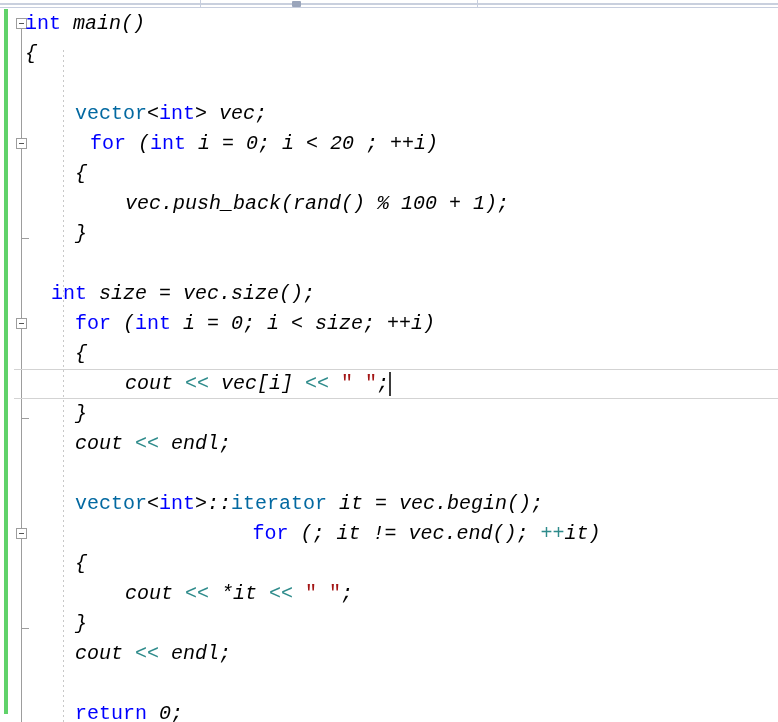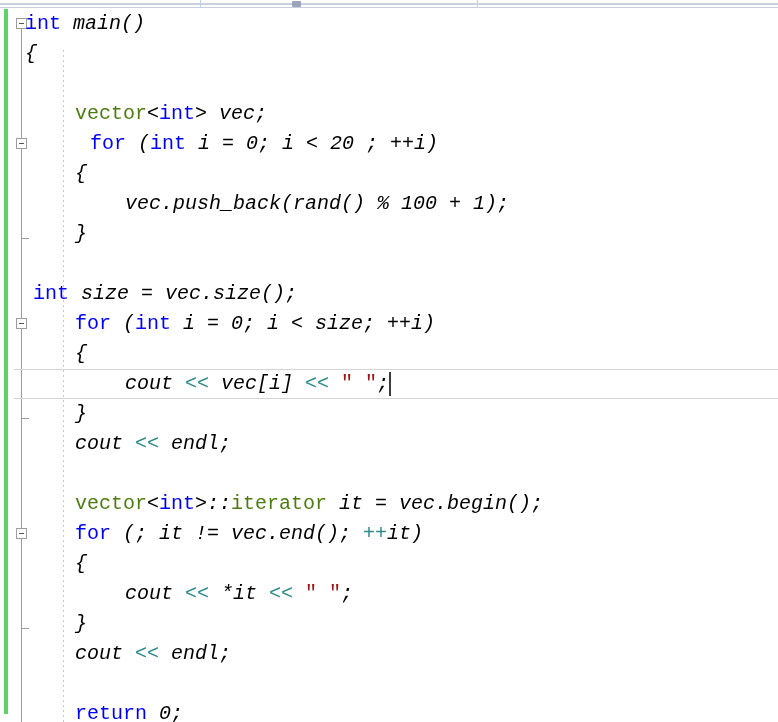--- a/index.html
+++ b/index.html
@@ -148,21 +148,21 @@
   
   #text-caret {
     position: absolute;
     width: 2px;
     height: 24px;
     background: #3b3b3b;
   }
 
   
   .kw   { color: #0000ff; }
-  .type { color: #4d7c0f; }
+  .type { color: #0369a1; }
   .str  { color: #a31515; }
   .op   { color: #2e8b8b; }
   .plain{ color: #000000; font-style: italic; }
 </style>
 </head>
 <body>
 
 <div id="editor-window">
 
   <div id="top-splitter">
@@ -195,29 +195,29 @@
   <div id="code-surface">
       <div class="code-line" style="top: 0px;"><span class="txt" style="padding-left: 25px;"><span class="kw">int</span><span class="plain"> main()</span></span></div>
       <div class="code-line" style="top: 30px;"><span class="txt" style="padding-left: 25px;"><span class="plain">{</span></span></div>
       <div class="code-line" style="top: 60px;"><span class="txt" style="padding-left: 25px;"><span class="plain"></span></span></div>
       <div class="code-line" style="top: 90px;"><span class="txt" style="padding-left: 75px;"><span class="type">vector</span><span class="plain">&lt;</span><span class="kw">int</span><span class="plain">&gt; vec;</span></span></div>
       <div class="code-line" style="top: 120px; padding-left: 15px;"><span class="txt" style="padding-left: 75px;"><span class="kw">for</span><span class="plain"> (</span><span class="kw">int</span><span class="plain"> i = 0; i &lt; 20 ; ++i)</span></span></div>
       <div class="code-line" style="top: 150px;"><span class="txt" style="padding-left: 75px;"><span class="plain">{</span></span></div>
       <div class="code-line" style="top: 180px;"><span class="txt" style="padding-left: 125px;"><span class="plain">vec.push_back(rand() % 100 + 1);</span></span></div>
       <div class="code-line" style="top: 210px;"><span class="txt" style="padding-left: 75px;"><span class="plain">}</span></span></div>
       <div class="code-line" style="top: 240px;"><span class="txt" style="padding-left: 25px;"><span class="plain"></span></span></div>
-      <div class="code-line" style="top: 270px;"><span class="txt" style="padding-left: 33px;"><span class="kw">int</span><span class="plain"> size = vec.size();</span></span></div>
+      <div class="code-line" style="top: 270px;"><span class="txt" style="padding-left: 51px;"><span class="kw">int</span><span class="plain"> size = vec.size();</span></span></div>
       <div class="code-line" style="top: 300px;"><span class="txt" style="padding-left: 75px;"><span class="kw">for</span><span class="plain"> (</span><span class="kw">int</span><span class="plain"> i = 0; i &lt; size; ++i)</span></span></div>
       <div class="code-line" style="top: 330px;"><span class="txt" style="padding-left: 75px;"><span class="plain">{</span></span></div>
       <div class="code-line" style="top: 360px;"><span class="txt" style="padding-left: 125px;"><span class="plain">cout </span><span class="op">&lt;&lt;</span><span class="plain"> vec[i] </span><span class="op">&lt;&lt;</span><span class="plain"> </span><span class="str">" "</span><span class="plain">;</span></span></div>
       <div class="code-line" style="top: 390px;"><span class="txt" style="padding-left: 75px;"><span class="plain">}</span></span></div>
       <div class="code-line" style="top: 420px;"><span class="txt" style="padding-left: 75px;"><span class="plain">cout </span><span class="op">&lt;&lt;</span><span class="plain"> endl;</span></span></div>
       <div class="code-line" style="top: 450px;"><span class="txt" style="padding-left: 25px;"><span class="plain"></span></span></div>
       <div class="code-line" style="top: 480px;"><span class="txt" style="padding-left: 75px;"><span class="type">vector</span><span class="plain">&lt;</span><span class="kw">int</span><span class="plain">&gt;::</span><span class="type">iterator</span><span class="plain"> it = vec.begin();</span></span></div>
-      <div class="code-line" style="top: 510px;"><span class="txt" style="padding-left: 75px;"><span class="kw">for</span><span class="plain"> (; it != vec.end(); </span><span class="op">++</span><span class="plain">it)</span></span></div>
+      <div class="code-line" style="top: 510px; text-align: center;"><span class="txt" style="padding-left: 75px;"><span class="kw">for</span><span class="plain"> (; it != vec.end(); </span><span class="op">++</span><span class="plain">it)</span></span></div>
       <div class="code-line" style="top: 540px;"><span class="txt" style="padding-left: 75px;"><span class="plain">{</span></span></div>
       <div class="code-line" style="top: 570px;"><span class="txt" style="padding-left: 125px;"><span class="plain">cout </span><span class="op">&lt;&lt;</span><span class="plain"> *it </span><span class="op">&lt;&lt;</span><span class="plain"> </span><span class="str">" "</span><span class="plain">;</span></span></div>
       <div class="code-line" style="top: 600px;"><span class="txt" style="padding-left: 75px;"><span class="plain">}</span></span></div>
       <div class="code-line" style="top: 630px;"><span class="txt" style="padding-left: 75px;"><span class="plain">cout </span><span class="op">&lt;&lt;</span><span class="plain"> endl;</span></span></div>
       <div class="code-line" style="top: 660px;"><span class="txt" style="padding-left: 25px;"><span class="plain"></span></span></div>
       <div class="code-line" style="top: 690px;"><span class="txt" style="padding-left: 75px;"><span class="kw">return</span><span class="plain"> 0;</span></span></div>
     </div>
 
   <div id="text-caret" style="left: 389px; top: 372px;"></div>
 

